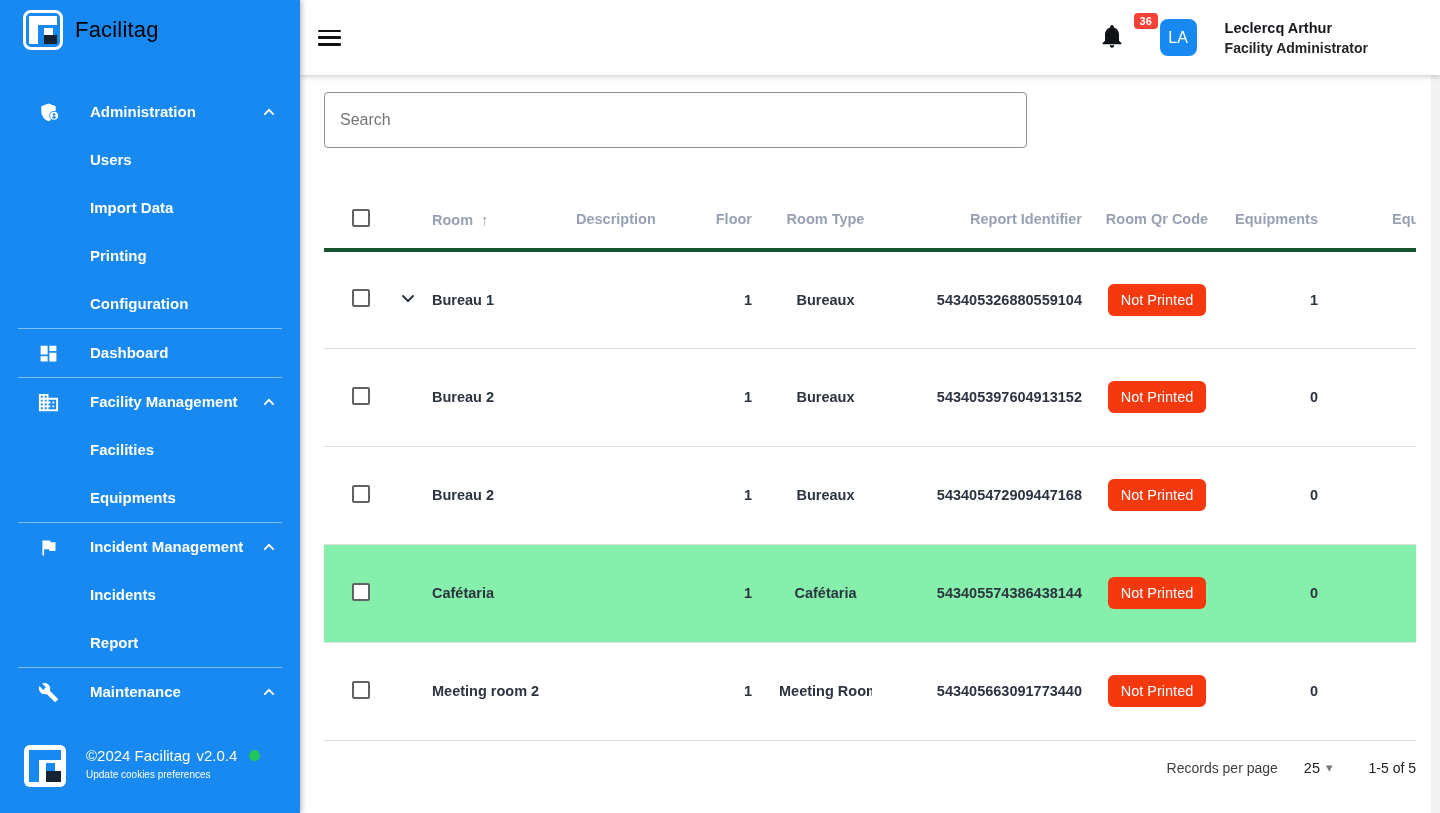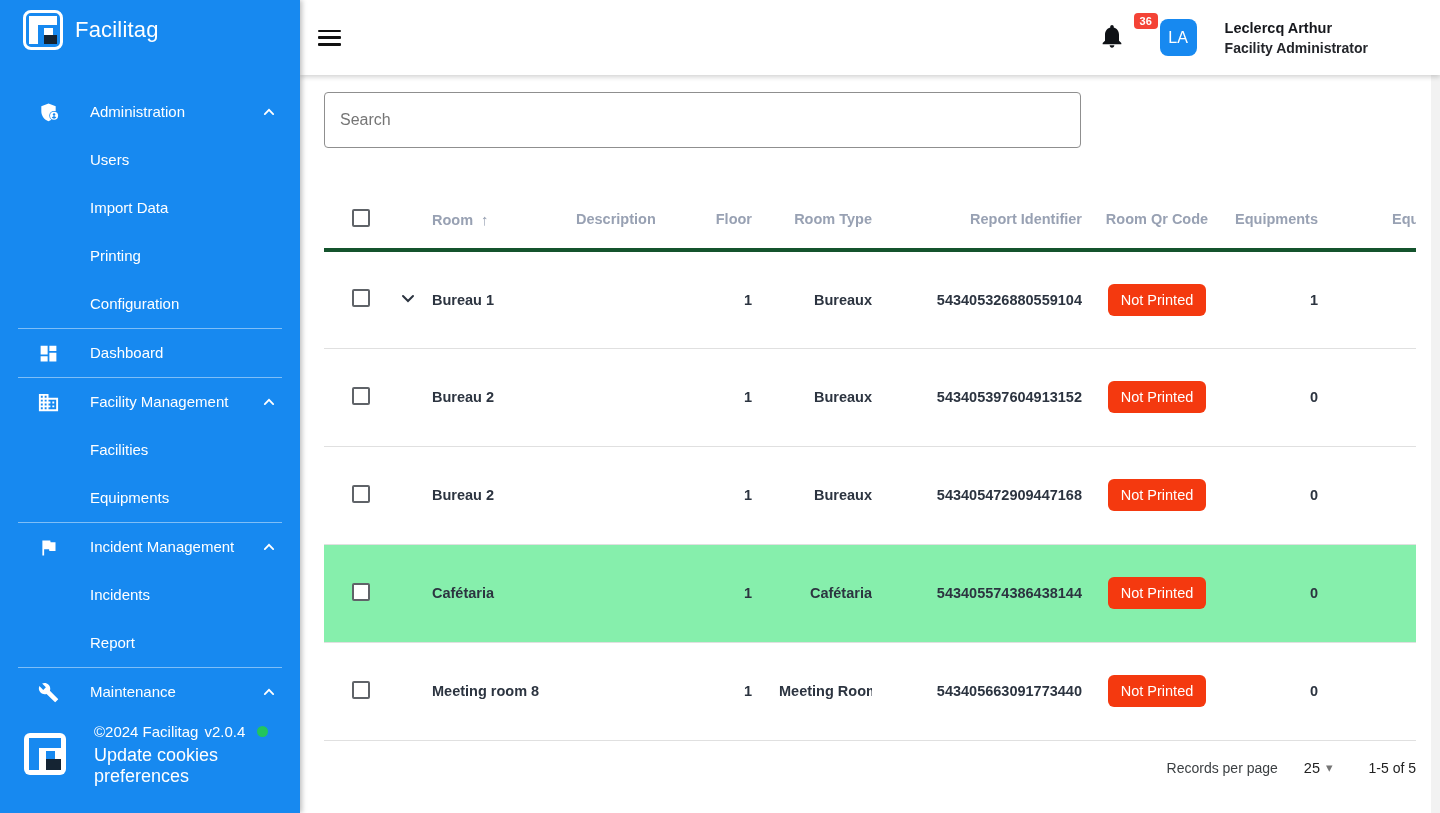--- a/index.html
+++ b/index.html
@@ -8,67 +8,67 @@
 
   
   .sidebar { width:300px; background:#1789f0; color:#fff; display:flex; flex-direction:column; position:relative; z-index:3; box-shadow:2px 0 5px rgba(0,0,0,.25); }
   .logo-row { display:flex; align-items:center; gap:12px; padding:8px 0 0 23px; height:52px; }
   .logo-mark { width:40px; height:40px; border:3px solid #fff; border-radius:8px; position:relative; flex:0 0 auto; }
   .logo-mark i, .logo-sq i { position:absolute; display:block; }
   .logo-mark .b1 { left:10%; top:10%; width:80%; height:26%; background:#fff; }
   .logo-mark .b2 { left:10%; top:10%; width:26%; height:80%; background:#fff; }
   .logo-mark .b3 { left:54%; top:44%; width:24%; height:20%; background:#fff; }
   .logo-mark .b4 { left:54%; top:64%; width:36%; height:26%; background:#152433; }
-  .app-name { font-size:22px; font-weight:400; color:#ffffff; letter-spacing:.2px; }
+  .app-name { font-size:22px; font-weight:400; color:#000000; letter-spacing:.2px; }
 
   nav { margin-top:36px; }
-  .nav-group, .nav-sub { display:flex; align-items:center; min-height:48px; cursor:pointer; font-weight:400; font-size:15px; line-height:20px; }
+  .nav-group, .nav-sub { display:flex; align-items:center; min-height:48px; cursor:pointer; font-weight:700; font-size:15px; line-height:20px; }
   .nav-group { padding:4px 20px 4px 36px; }
   .nav-sub   { padding:4px 20px 4px 90px; }
   .nav-icon  { width:24px; height:24px; margin-right:30px; flex:0 0 auto; display:flex; align-items:center; justify-content:center; }
   .nav-label { flex:1; }
   .nav-chevron { width:22px; height:22px; flex:0 0 auto; display:flex; align-items:center; justify-content:center; }
   .nav-divider { border:none; border-top:1px solid rgba(255,255,255,.45); margin:0 18px; }
 
-  .side-footer { margin-top:auto; display:flex; align-items:center; gap:28px; padding:0 0 26px 24px; }
+  .side-footer { margin-top:auto; display:flex; align-items:flex-start; gap:20px; padding:0 0 26px 24px; }
   .logo-sq { width:42px; height:42px; background:#fff; border-radius:6px; position:relative; flex:0 0 auto; }
   .logo-sq .b1 { left:12%; top:12%; width:76%; height:24%; background:#1789f0; }
   .logo-sq .b2 { left:12%; top:12%; width:24%; height:76%; background:#1789f0; }
   .logo-sq .b3 { left:52%; top:42%; width:22%; height:20%; background:#1789f0; }
   .logo-sq .b4 { left:52%; top:62%; width:36%; height:26%; background:#152433; }
   .footer-line1 { font-size:15px; display:flex; align-items:center; gap:6px; padding-top:2px; }
   .status-dot { width:11px; height:11px; border-radius:50%; background:#22c55e; margin-left:6px; }
-  .footer-line2 { font-size:18px; margin-top:5px; }
+  .footer-line2 { font-size:10px; margin-top:5px; }
 
   
   .main { flex:1; display:flex; flex-direction:column; background:#fff; position:relative; }
   .topbar { height:75px; background:#fff; box-shadow:0 2px 5px rgba(0,0,0,.18); display:flex; align-items:center; padding:0 72px 0 18px; position:relative; z-index:2; }
   .hamburger { width:23px; height:16px; display:flex; flex-direction:column; justify-content:space-between; cursor:pointer; }
   .hamburger i { display:block; height:2.5px; background:#111; border-radius:1px; }
   .top-right { margin-left:auto; display:flex; align-items:center; }
   .bell-wrap { position:relative; width:30px; height:34px; cursor:pointer; margin-right:32px; }
   .bell-badge { position:absolute; top:-8px; left:12px; background:#f44336; color:#fff; font-size:11px; font-weight:700; padding:2px 6px; border-radius:4px; z-index:1;margin-left:24px; }
   .avatar { width:37px; height:37px; border-radius:8px; background:#1789f0; color:#fff; font-size:16px; display:flex; align-items:center; justify-content:center; margin-right:28px; cursor:pointer; }
   .user-name { font-size:14.5px; font-weight:700; color:#16181d; line-height:20px; }
   .user-role { font-size:14px; color:#24262b; line-height:20px;font-weight:bold; }
 
   .content { flex:1; padding:17px 24px 0 24px; position:relative; overflow:hidden; }
-  .search-input { width:757px; height:56px; border:1px solid #8f8f8f; border-radius:4px; padding:0 15px; font-size:16px; color:#333; font-family:"Liberation Sans",sans-serif; outline:none; }
+  .search-input { width:703px; height:56px; border:1px solid #8f8f8f; border-radius:4px; padding:0 15px; font-size:16px; color:#333; font-family:"Liberation Sans",sans-serif; outline:none; }
   .search-input::placeholder { color:#757575; }
 
   table { border-collapse:collapse; table-layout:fixed; width:1092px; margin-top:42px; }
   th { color:#98a1b3; font-weight:700; font-size:14.5px; height:60px; border-bottom:4px solid #14532d; white-space:nowrap; overflow:hidden; }
   td { font-weight:700; font-size:14.5px; color:#2c3440; height:98px; border-bottom:1px solid #e0e0e0; white-space:nowrap; overflow:hidden; }
   tr.highlight td { background:#86efac; }
   .c-check  { width:60px; text-align:left; padding-left:28px; }
   .c-expand { width:48px; text-align:center; }
   .c-room   { width:132px; text-align:left; }
   .c-desc   { width:110px; text-align:left; padding-left:12px; }
   .c-floor  { width:78px; text-align:right; }
-  .c-type   { width:120px; text-align:right; padding-left:27px; }
+  .c-type   { width:120px; text-align:center; padding-left:27px; }
   .c-report { width:210px; text-align:right; }
   .c-qr     { width:150px; text-align:center; }
   .c-equip  { width:120px; text-align:right; padding-right:34px; }
   .c-last   { width:64px; text-align:left; padding-left:40px; }
   .checkbox { width:18px; height:18px; border:2px solid #5f6368; border-radius:2px; background:#fff; cursor:pointer; display:inline-block; }
   .sort-arrow { color:#98a1b3; font-size:15px; margin-left:8px; }
   .badge { display:inline-block; background:#f4390f; color:#fff; font-weight:500; font-size:14.5px; padding:8px 13px; border-radius:6px; }
   .expand-chevron { cursor:pointer; display:inline-flex; }
 
   .pagination { width:1092px; display:flex; align-items:center; justify-content:flex-end; height:54px; font-size:14px; color:#222; }
@@ -299,21 +299,21 @@
             <td class="c-floor">1</td>
             <td class="c-type">Cafétaria</td>
             <td class="c-report">543405574386438144</td>
             <td class="c-qr"><span class="badge">Not Printed</span></td>
             <td class="c-equip">0</td>
             <td class="c-last"></td>
           </tr>
           <tr>
             <td class="c-check"><span class="checkbox"></span></td>
             <td class="c-expand"></td>
-            <td class="c-room">Meeting room 8</td>
+            <td class="c-room">Meeting room 2</td>
             <td class="c-desc"></td>
             <td class="c-floor">1</td>
             <td class="c-type">Meeting Room</td>
             <td class="c-report">543405663091773440</td>
             <td class="c-qr"><span class="badge">Not Printed</span></td>
             <td class="c-equip">0</td>
             <td class="c-last"></td>
           </tr>
         </tbody>
       </table>

